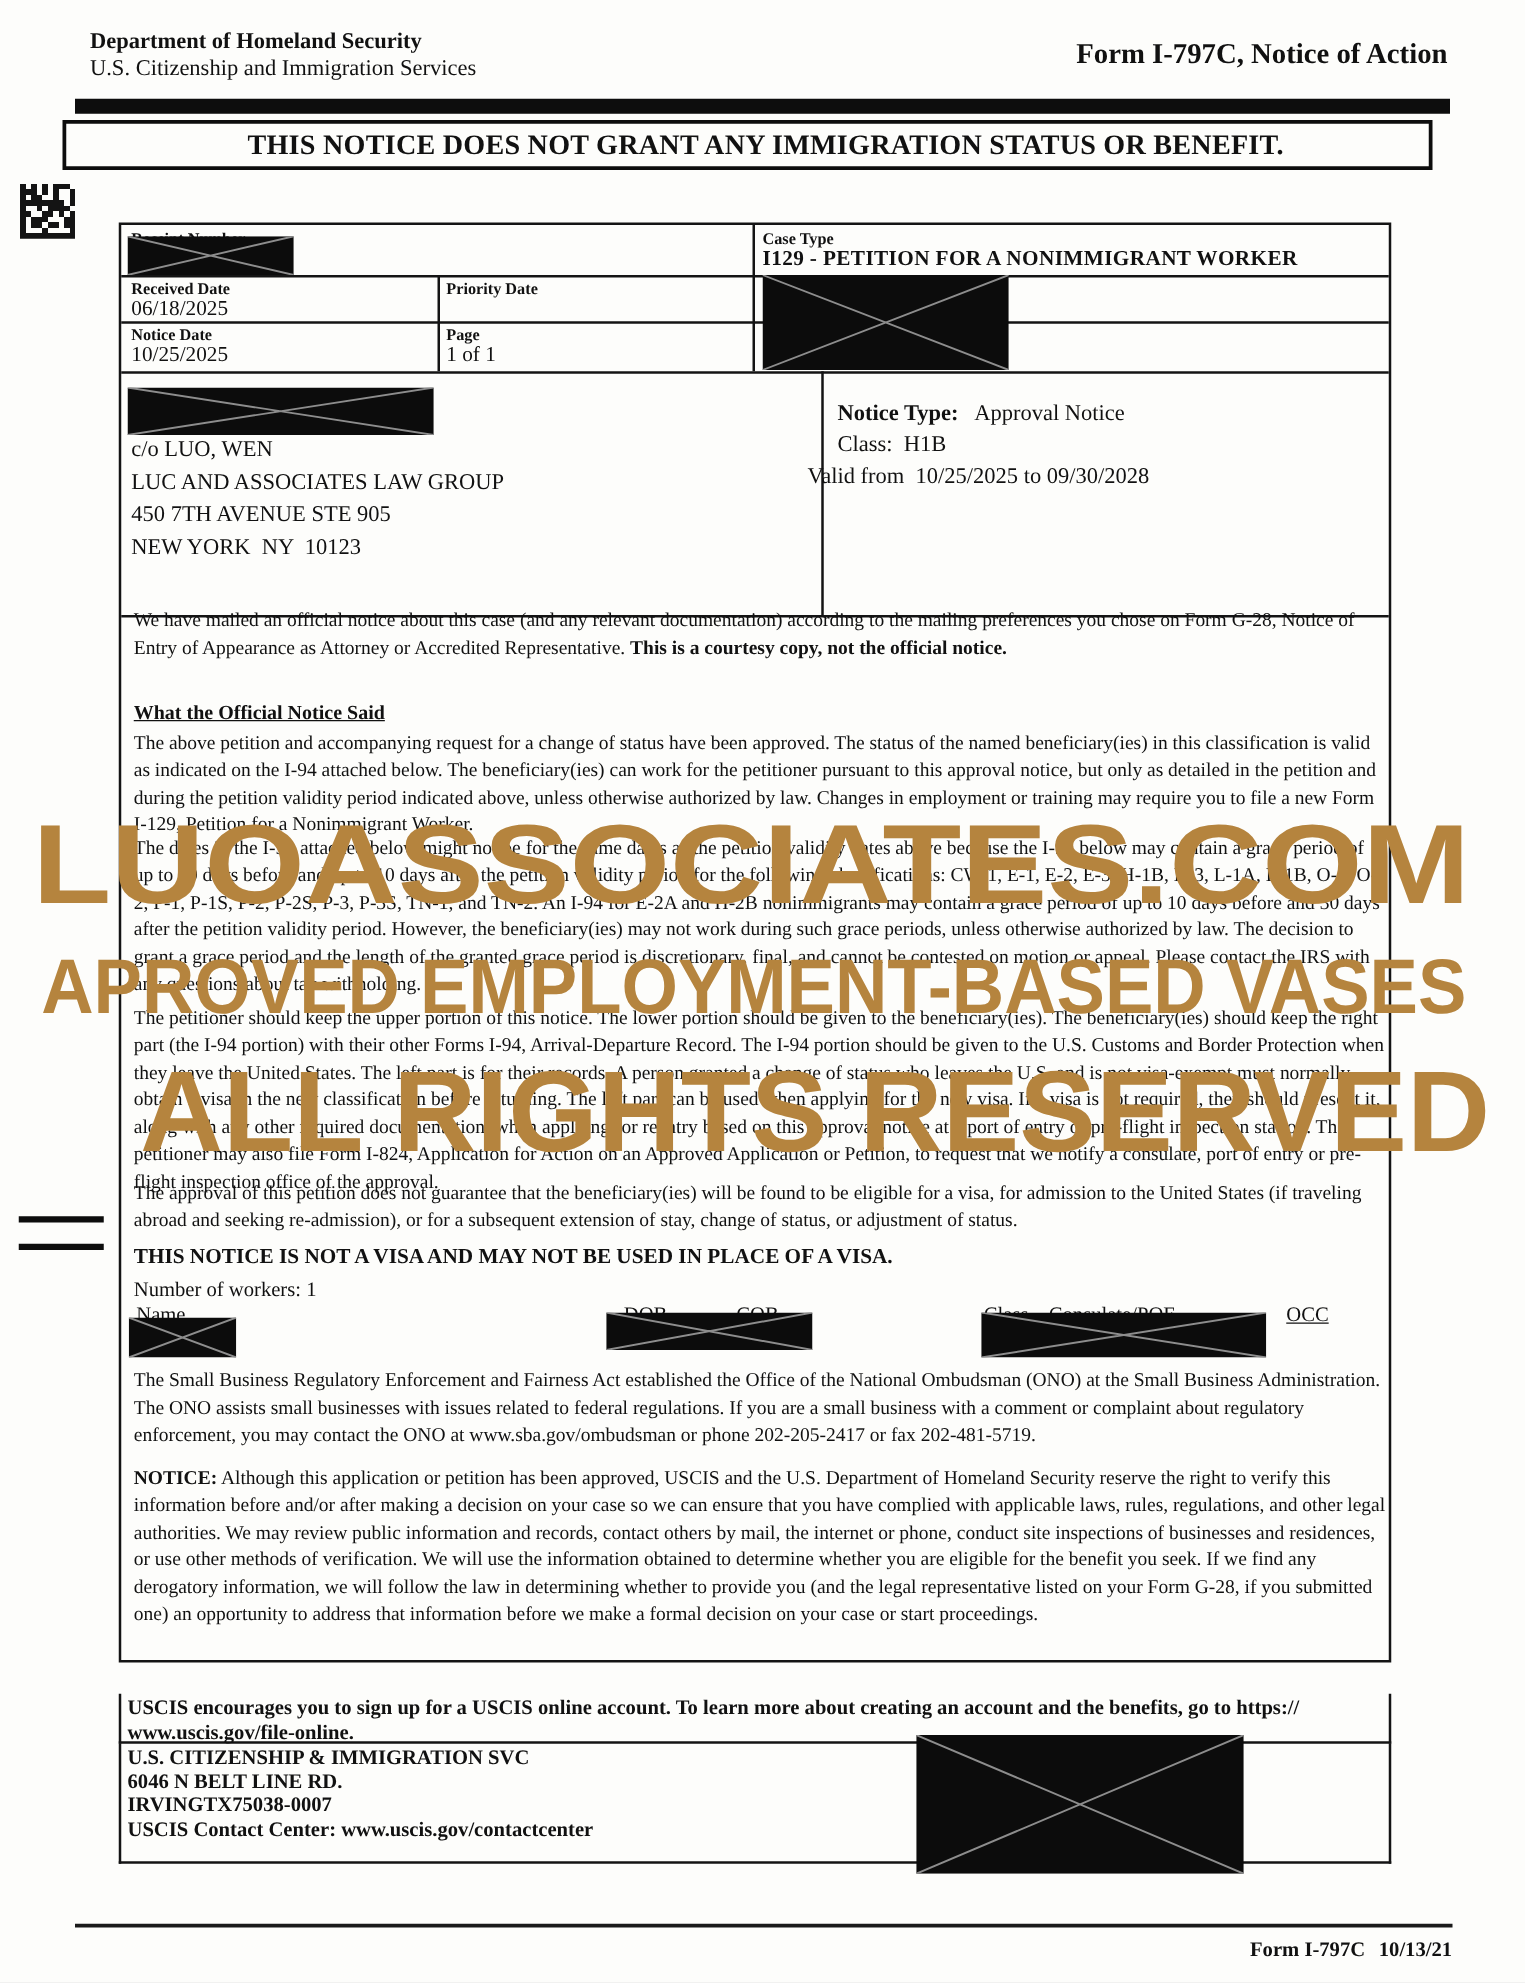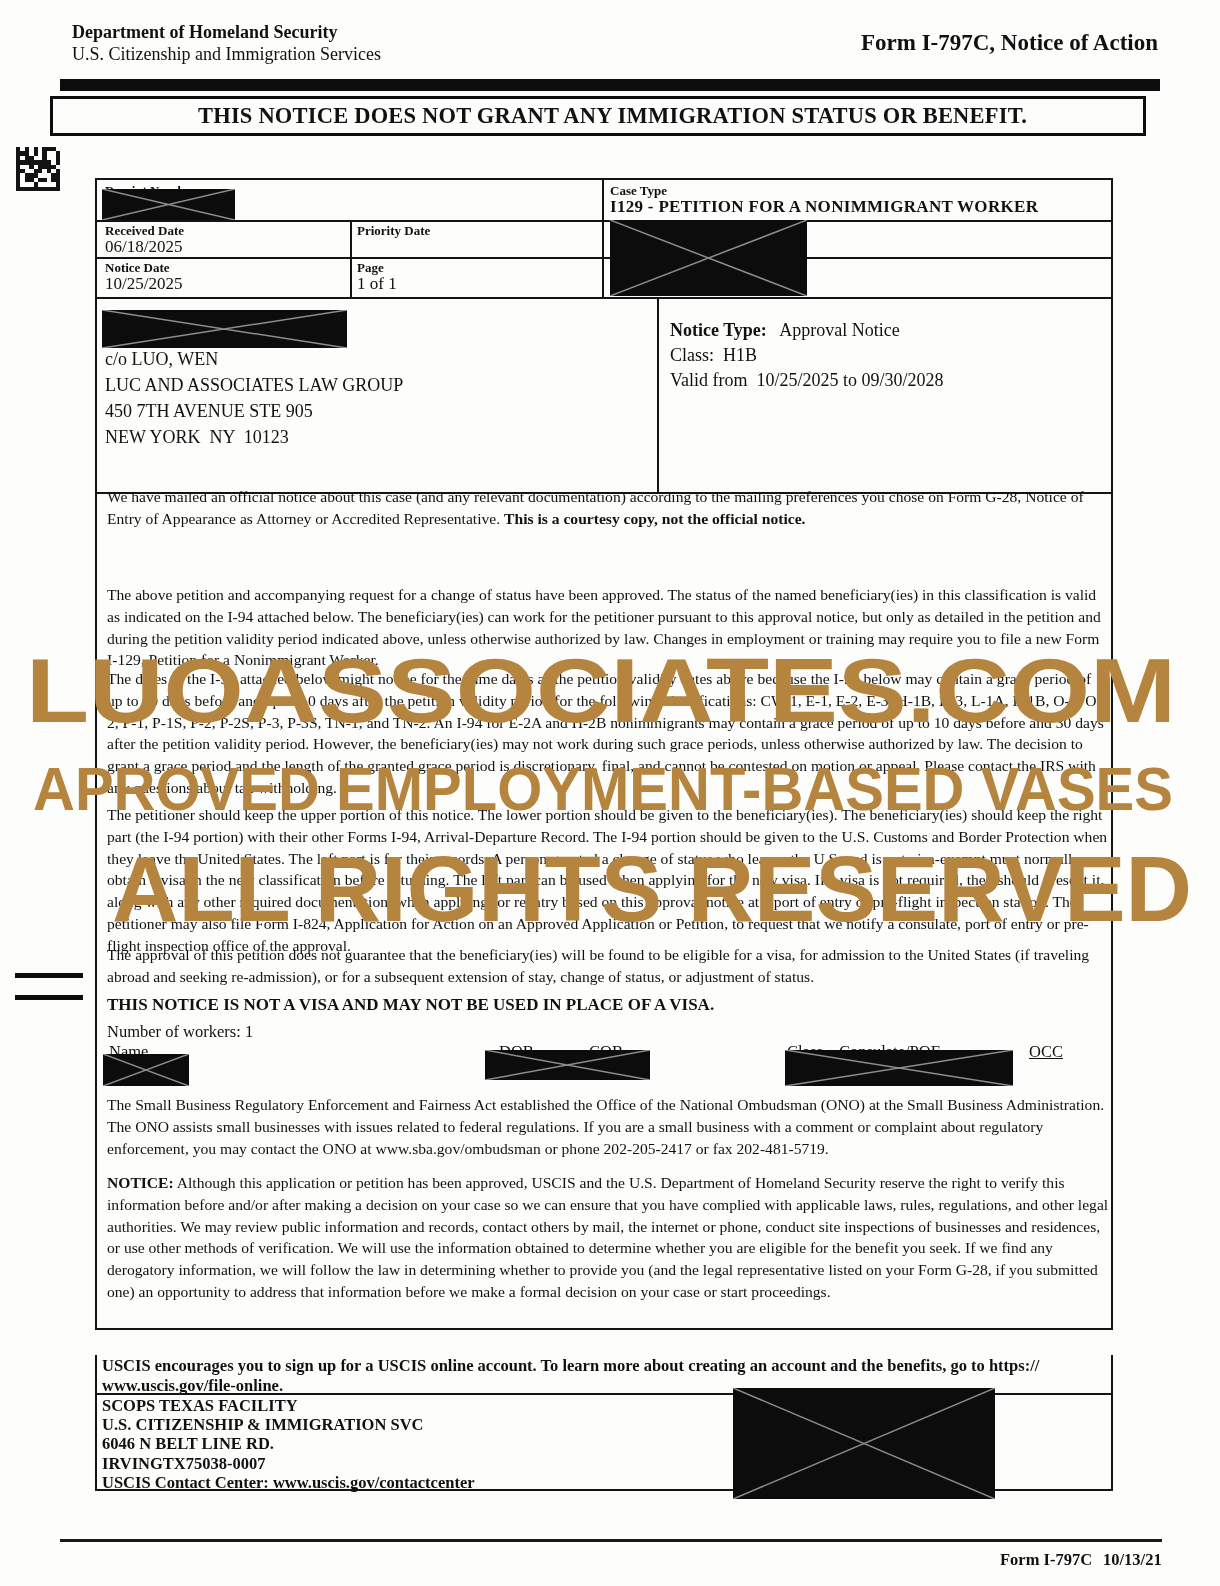--- a/index.html
+++ b/index.html
@@ -194,28 +194,29 @@
 <span>NEW YORK  NY  10123</span></div>
 
     <div class="ntline" style="left:573px; top:140px;">
       <span class="ntlabel">Notice Type:</span>&nbsp;&nbsp;
       <span>Approval Notice</span>
     </div>
     <div class="ntline" style="left:573px; top:165px;">
       <span>Class:</span>&nbsp;
       <span>H1B</span>
     </div>
-    <div class="ntline" style="left:573px; top:190px;">
+    <div class="ntline" style="left:549px; top:190px;">
       <span>Valid from</span>&nbsp;
       <span>10/25/2025 to 09/30/2028</span>
     </div>
 
     <div class="para" style="top:306px;">
       <span>We have mailed an official notice about this case (and any relevant documentation) according to the mailing preferences you chose on Form G-28, Notice of Entry of Appearance as Attorney or Accredited Representative. </span><b>This is a courtesy copy, not the official notice.</b>
     </div>
+    <div class="para officialhead" style="top:380px;">What the Official Notice Said</div>
     <div class="para" style="top:404px;">The above petition and accompanying request for a change of status have been approved. The status of the named beneficiary(ies) in this classification is valid as indicated on the I-94 attached below. The beneficiary(ies) can work for the petitioner pursuant to this approval notice, but only as detailed in the petition and during the petition validity period indicated above, unless otherwise authorized by law. Changes in employment or training may require you to file a new Form I-129, Petition for a Nonimmigrant Worker.</div>
     <div class="para" style="top:488px;">The dates in the I-94 attached below might not be for the same dates as the petition validity dates above because the I-94 below may contain a grace period of up to 10 days before and up to 10 days after the petition validity period for the following classifications: CW-1, E-1, E-2, E-3, H-1B, H-3, L-1A, L-1B, O-1, O-2, P-1, P-1S, P-2, P-2S, P-3, P-3S, TN-1, and TN-2. An I-94 for E-2A and H-2B nonimmigrants may contain a grace period of up to 10 days before and 30 days after the petition validity period. However, the beneficiary(ies) may not work during such grace periods, unless otherwise authorized by law. The decision to grant a grace period and the length of the granted grace period is discretionary, final, and cannot be contested on motion or appeal. Please contact the IRS with any questions about tax withholding.</div>
     <div class="para" style="top:624px;">The petitioner should keep the upper portion of this notice. The lower portion should be given to the beneficiary(ies). The beneficiary(ies) should keep the right part (the I-94 portion) with their other Forms I-94, Arrival-Departure Record. The I-94 portion should be given to the U.S. Customs and Border Protection when they leave the United States. The left part is for their records. A person granted a change of status who leaves the U.S. and is not visa-exempt must normally obtain a visa in the new classification before returning. The left part can be used when applying for the new visa. If a visa is not required, they should present it, along with any other required documentation, when applying for reentry based on this approval notice at a port of entry or pre-flight inspection station. The petitioner may also file Form I-824, Application for Action on an Approved Application or Petition, to request that we notify a consulate, port of entry or pre-flight inspection office of the approval.</div>
     <div class="para" style="top:764px;">The approval of this petition does not guarantee that the beneficiary(ies) will be found to be eligible for a visa, for admission to the United States (if traveling abroad and seeking re-admission), or for a subsequent extension of stay, change of status, or adjustment of status.</div>
     <div class="notvisa" style="top:815px;">THIS NOTICE IS NOT A VISA AND MAY NOT BE USED IN PLACE OF A VISA.</div>
     <div class="workers" style="left:10px; top:842px;">Number of workers: 1</div>
 
     <div class="colhead" style="left:12px;  top:862px;">Name</div>
     <div class="colhead" style="left:402px; top:862px;">DOB</div>
     <div class="colhead" style="left:492px; top:862px;">COB</div>
@@ -245,21 +246,20 @@
     <div class="para" style="top:992px;">
       <b>NOTICE:</b><span> Although this application or petition has been approved, USCIS and the U.S. Department of Homeland Security reserve the right to verify this information before and/or after making a decision on your case so we can ensure that you have complied with applicable laws, rules, regulations, and other legal authorities. We may review public information and records, contact others by mail, the internet or phone, conduct site inspections of businesses and residences, or use other methods of verification. We will use the information obtained to determine whether you are eligible for the benefit you seek. If we find any derogatory information, we will follow the law in determining whether to provide you (and the legal representative listed on your Form G-28, if you submitted one) an opportunity to address that information before we make a formal decision on your case or start proceedings.</span>
     </div>
   </div>
 
   <div class="abs marginmark" style="top:973px;"></div>
   <div class="abs marginmark" style="top:995px;"></div>
 
   <div class="abs boxB">USCIS encourages you to sign up for a USCIS online account. To learn more about creating an account and the benefits, go to https:// www.uscis.gov/file-online.</div>
   <div class="abs boxC">
-    <div>SCOPS TEXAS FACILITY</div>
     <div>U.S. CITIZENSHIP &amp; IMMIGRATION SVC</div>
     <div>6046 N BELT LINE RD.</div>
     <div>IRVINGTX75038-0007</div>
     <div>USCIS Contact Center: www.uscis.gov/contactcenter</div>
   </div>
   <div class="abs redact" style="left:733px; top:1388px; width:262px; height:111px;">
       <svg width="100%" height="100%" preserveAspectRatio="none" viewBox="0 0 100 100">
         <rect width="100" height="100" fill="#0c0c0c"></rect>
         <path d="M0 0 L100 100 M0 100 L100 0" stroke="#8d8d8d" stroke-width="1.5" vector-effect="non-scaling-stroke"></path>
       </svg>

